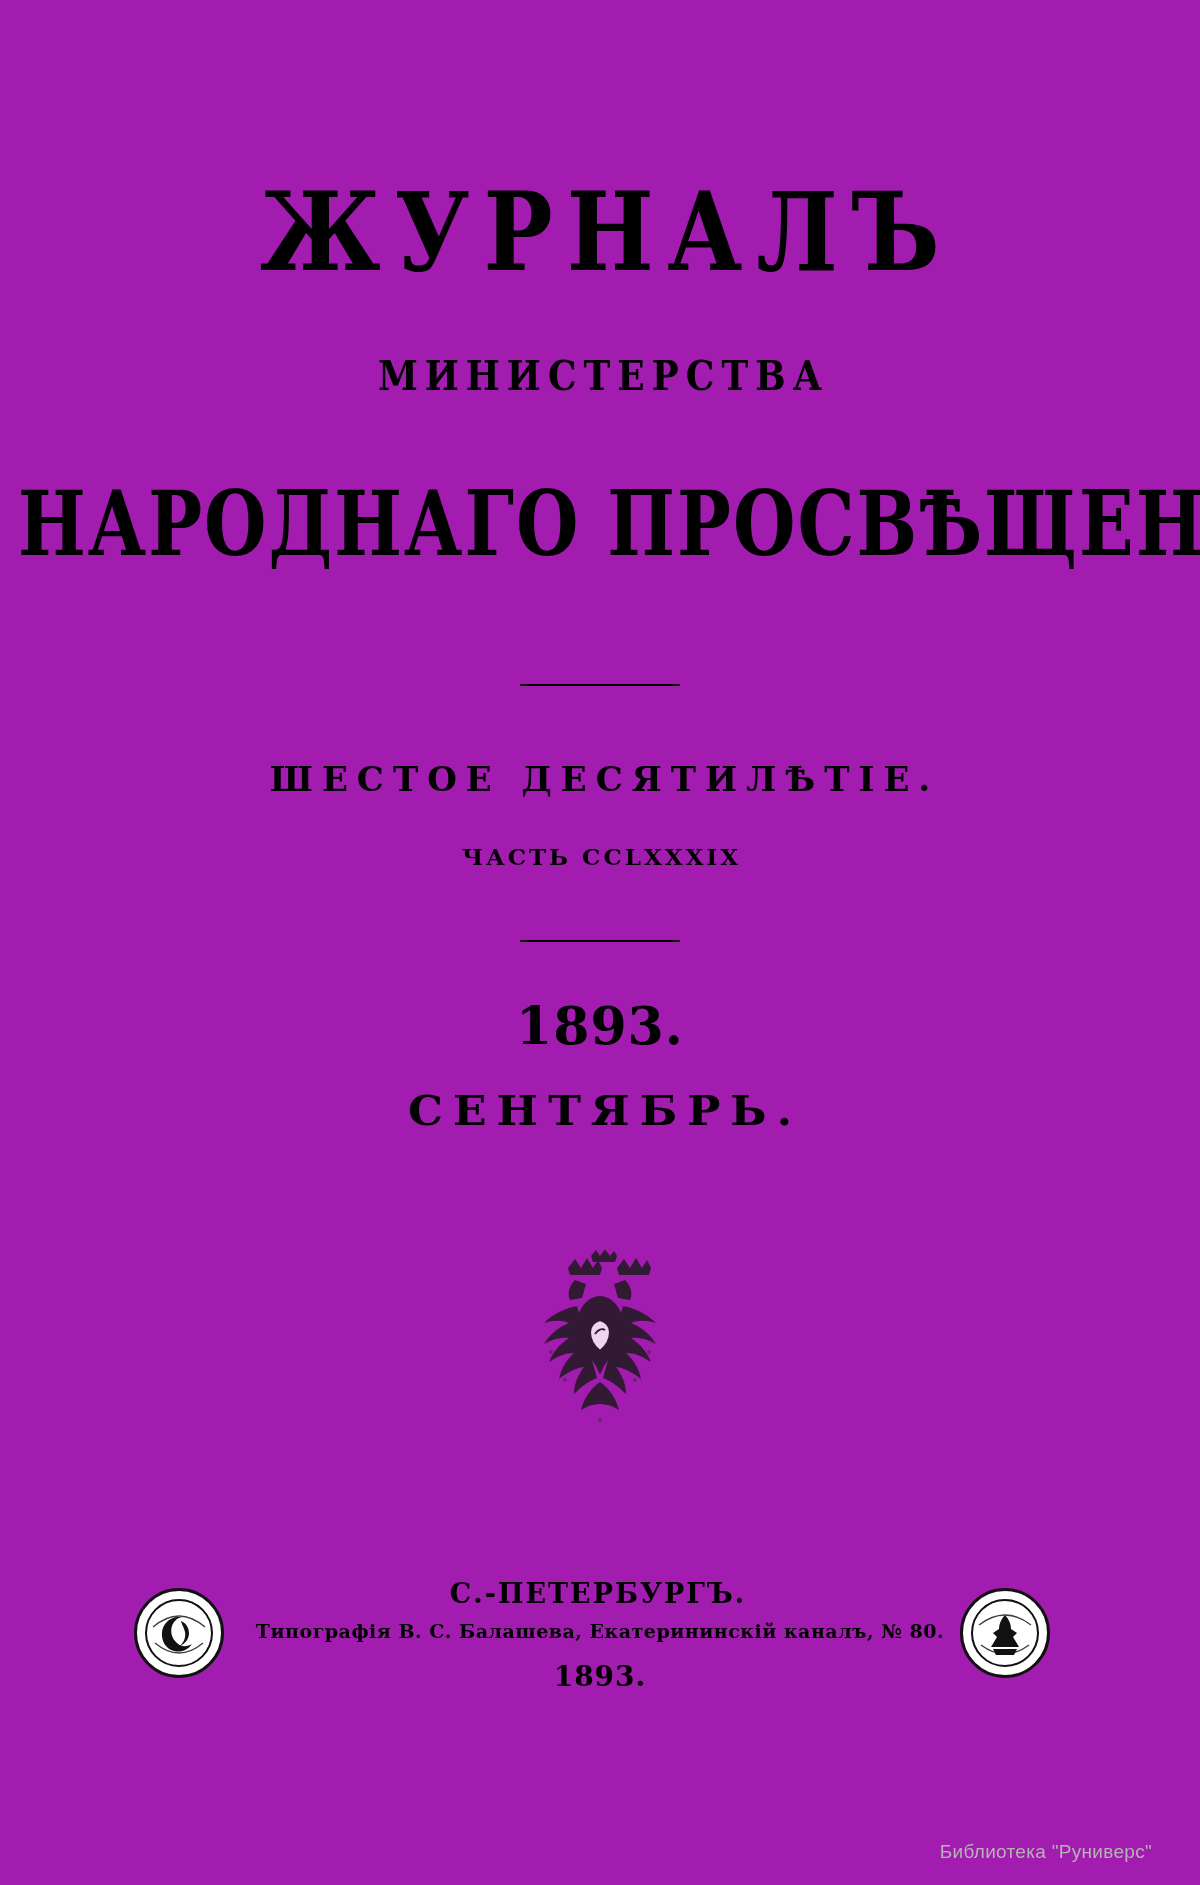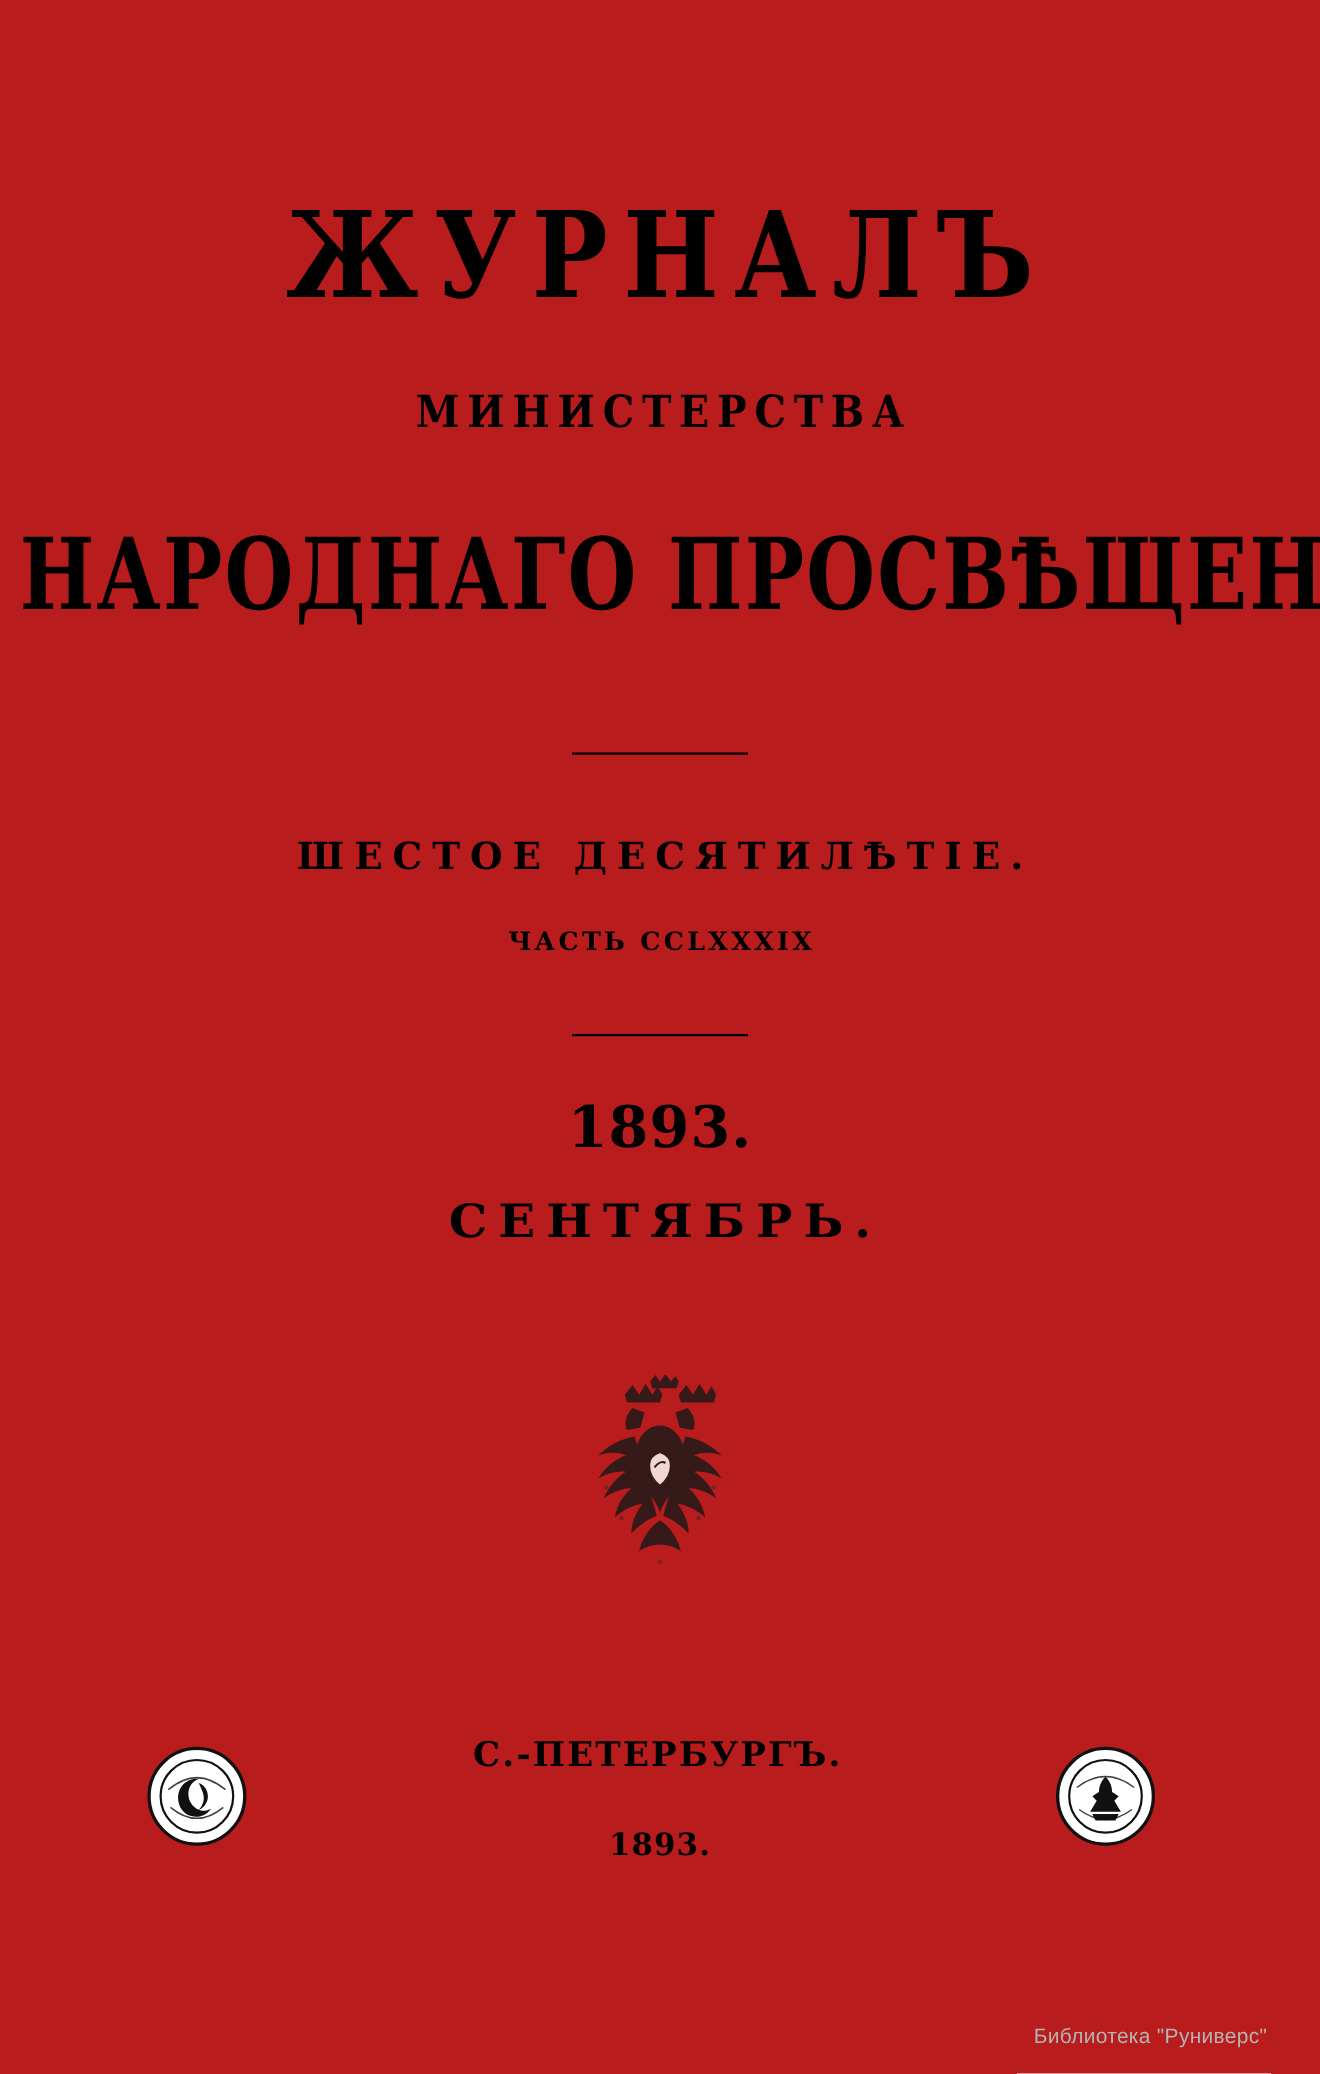--- a/index.html
+++ b/index.html
@@ -14,21 +14,21 @@
     font-family: "Liberation Serif", serif;
     color: #000000;
     overflow: hidden;
   }
 
   .page {
     position: absolute;
     left: 0; top: 0;
     width: 1200px;
     height: 1885px;
-    background: #b91c1c;
+    background: #a21caf;
   }
 
   
   .title-zhurnal {
     position: absolute;
     left: 0; right: 0;
     top: 178px;
     text-align: center;
     font-family: "DejaVu Serif", serif;
     font-weight: 700;
@@ -146,21 +146,21 @@
   .emblem svg { display: block; width: 100%; height: 100%; }
 
   
   .imprint-city {
     position: absolute;
     left: 0; right: 4px;
     top: 1580px;
     text-align: center;
     font-family: "DejaVu Serif", serif;
     font-weight: 700;
-    font-size: 31px;
+    font-size: 27px;
     letter-spacing: 2px;
     line-height: 1;
   }
   .imprint-printer {
     position: absolute;
     left: 0; right: 0;
     top: 1622px;
     text-align: center;
     font-family: "DejaVu Serif", serif;
     font-weight: 700;
@@ -285,18 +285,19 @@
       </g>
       <g fill="none" stroke="#111" stroke-width="1.4" opacity="0.8">
         <path d="M16 34 q26 -20 52 0"></path>
         <path d="M18 54 q24 18 48 0"></path>
       </g>
     </svg>
   </div>
 
   <div class="imprint-city">С.-ПЕТЕРБУРГЪ.</div>
 
+  <div class="imprint-printer">Типографія В. С. Балашева, Екатерининскій каналъ, № 80.</div>
 
   <div class="imprint-year">1893.</div>
 
   <div class="watermark">Библиотека "Руниверс"</div>
 
 </div>
 
 </body></html>

